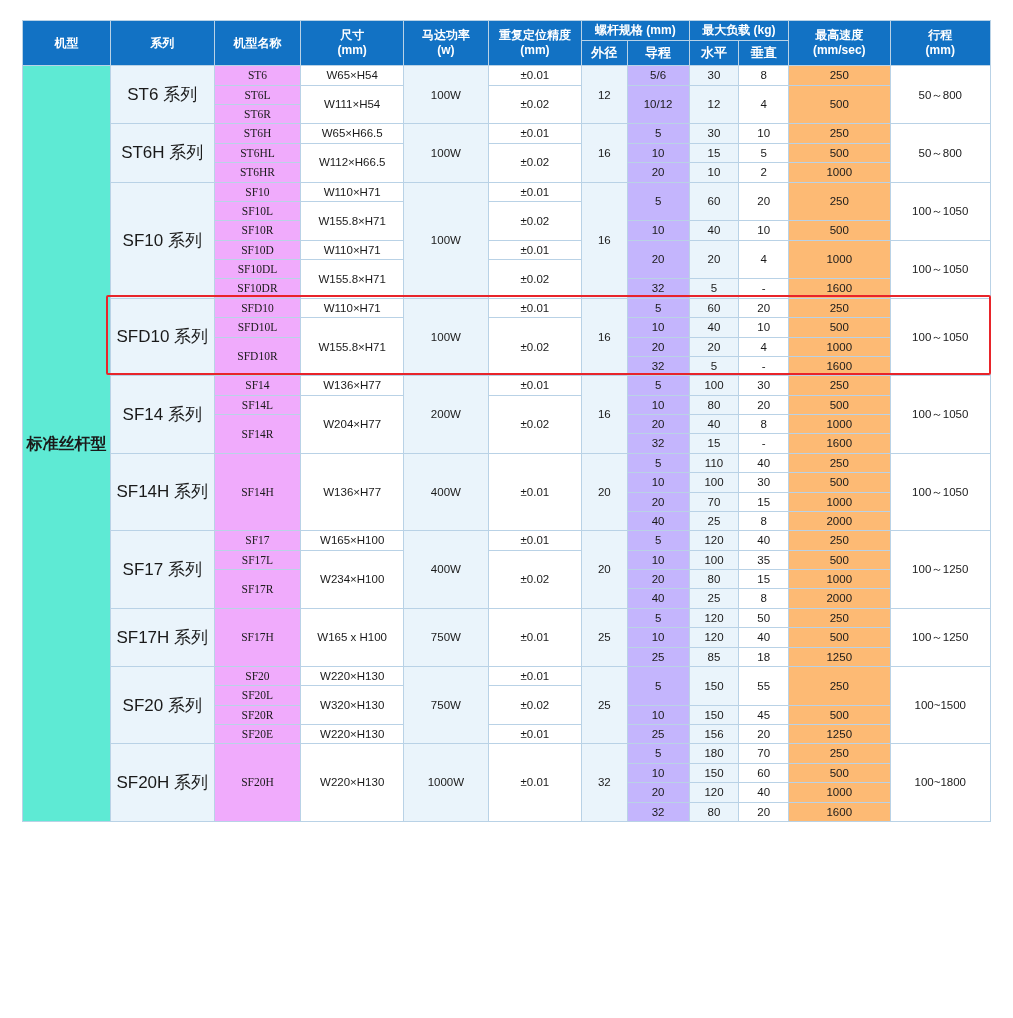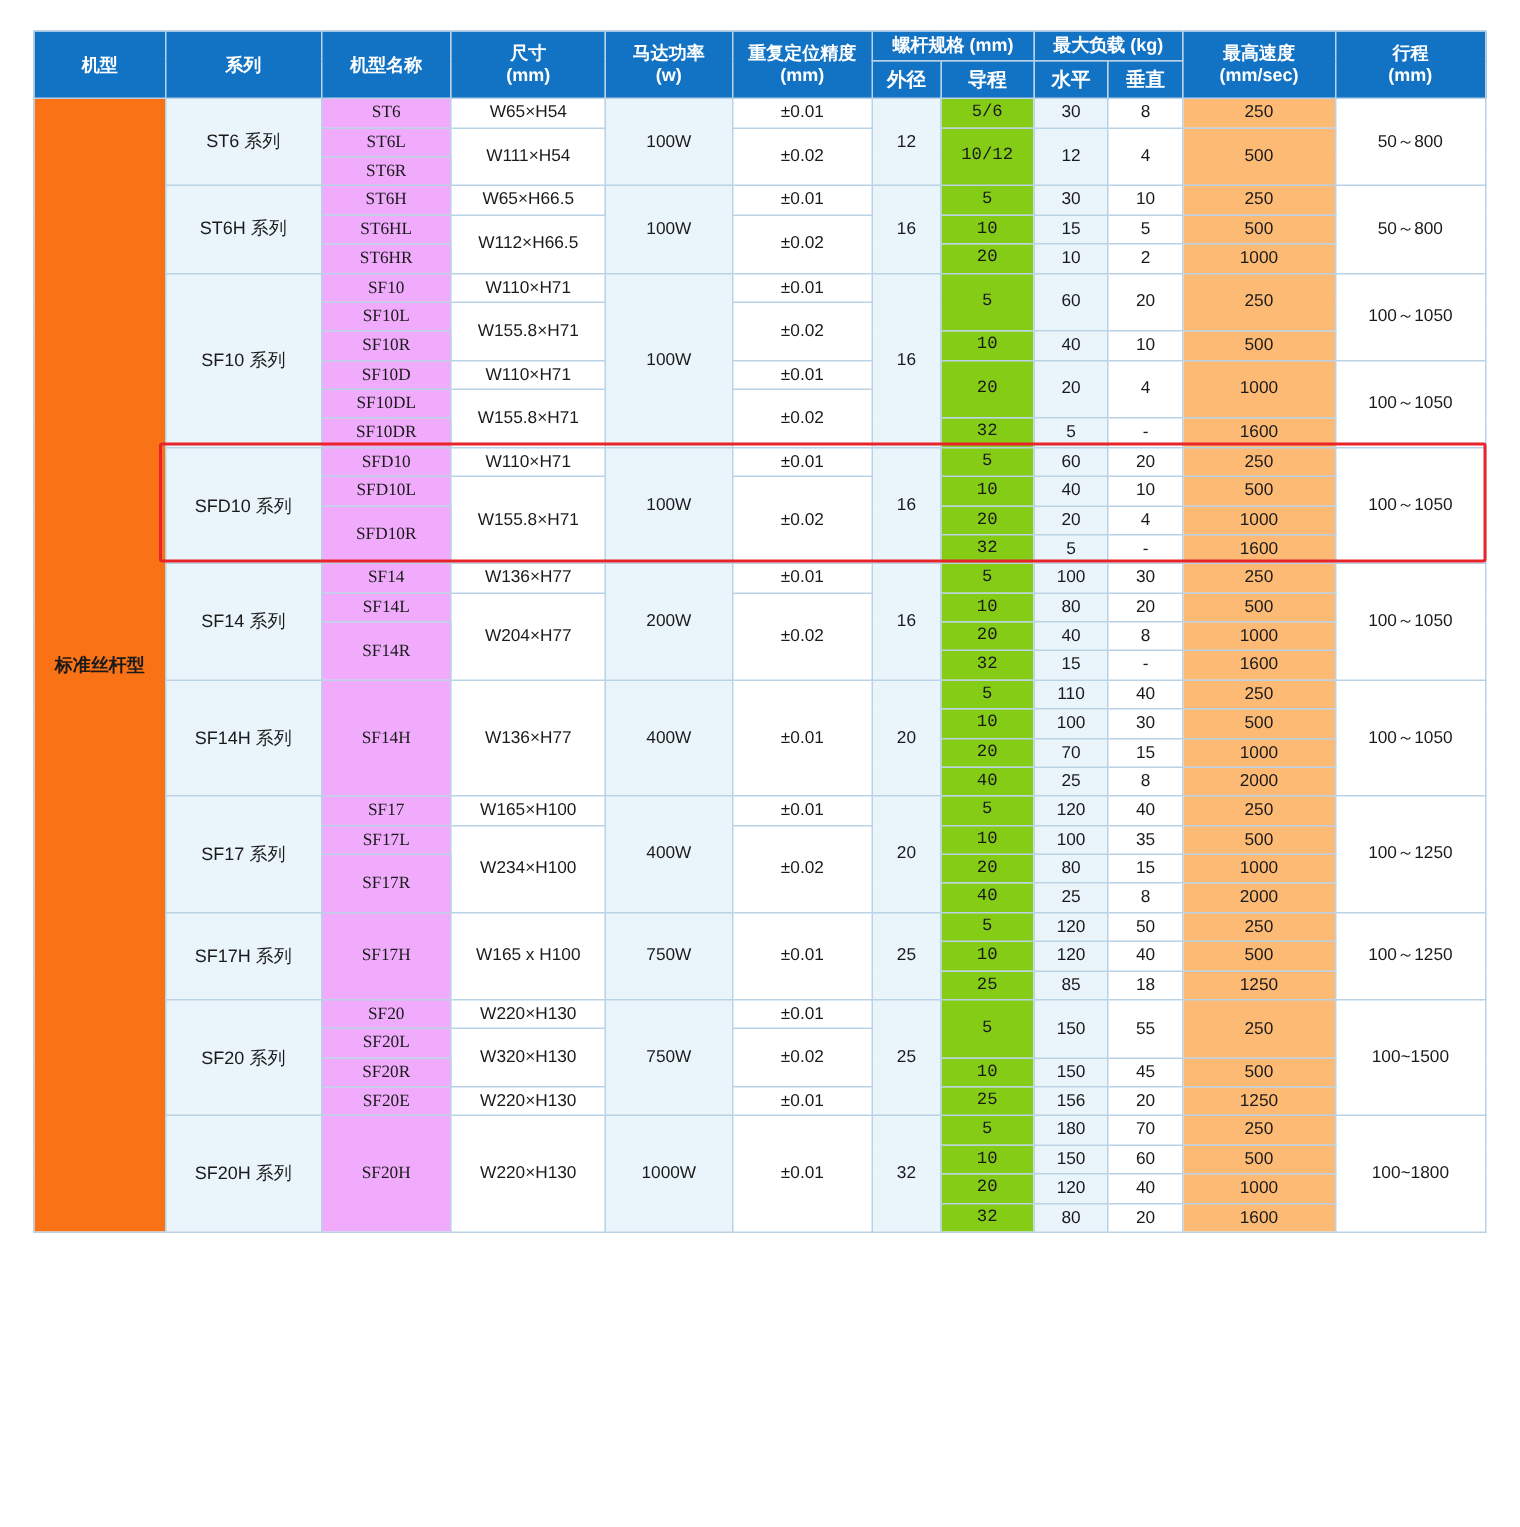--- a/index.html
+++ b/index.html
@@ -29,32 +29,32 @@
     font-weight:bold;
     font-size:12px;
     border:1px solid #1272c4;
     padding:6px 2px;
   }
   thead th.sub{
     font-size:13px;
     padding:4px 2px;
   }
   td.type{
-    background:#f97316;
+    background:#5eead4;
     font-weight:bold;
-    font-size:12px;
+    font-size:16px;
     width:85px;
   }
-  td.series{background:#eaf4fb;font-weight:normal;font-size:12px;}
+  td.series{background:#eaf4fb;font-weight:normal;font-size:17px;}
   td.model{background:#f0abfc;font-family:Liberation Serif, serif;}
   td.dim{background:#ffffff;}
   td.power{background:#eaf4fb;}
   td.prec{background:#ffffff;}
   td.outer{background:#eaf4fb;}
-  td.lead{background:#84cc16;font-family:Liberation Mono, monospace;}
+  td.lead{background:#c4b5fd;}
   td.horiz{background:#eaf4fb;}
   td.vert{background:#ffffff;}
   td.speed{background:#fdba74;}
   td.stroke{background:#ffffff;}
   .hl-box{
     position:absolute;
     border:2px solid #e8242a;
     pointer-events:none;
     box-sizing:border-box;
     border-radius:2px;

